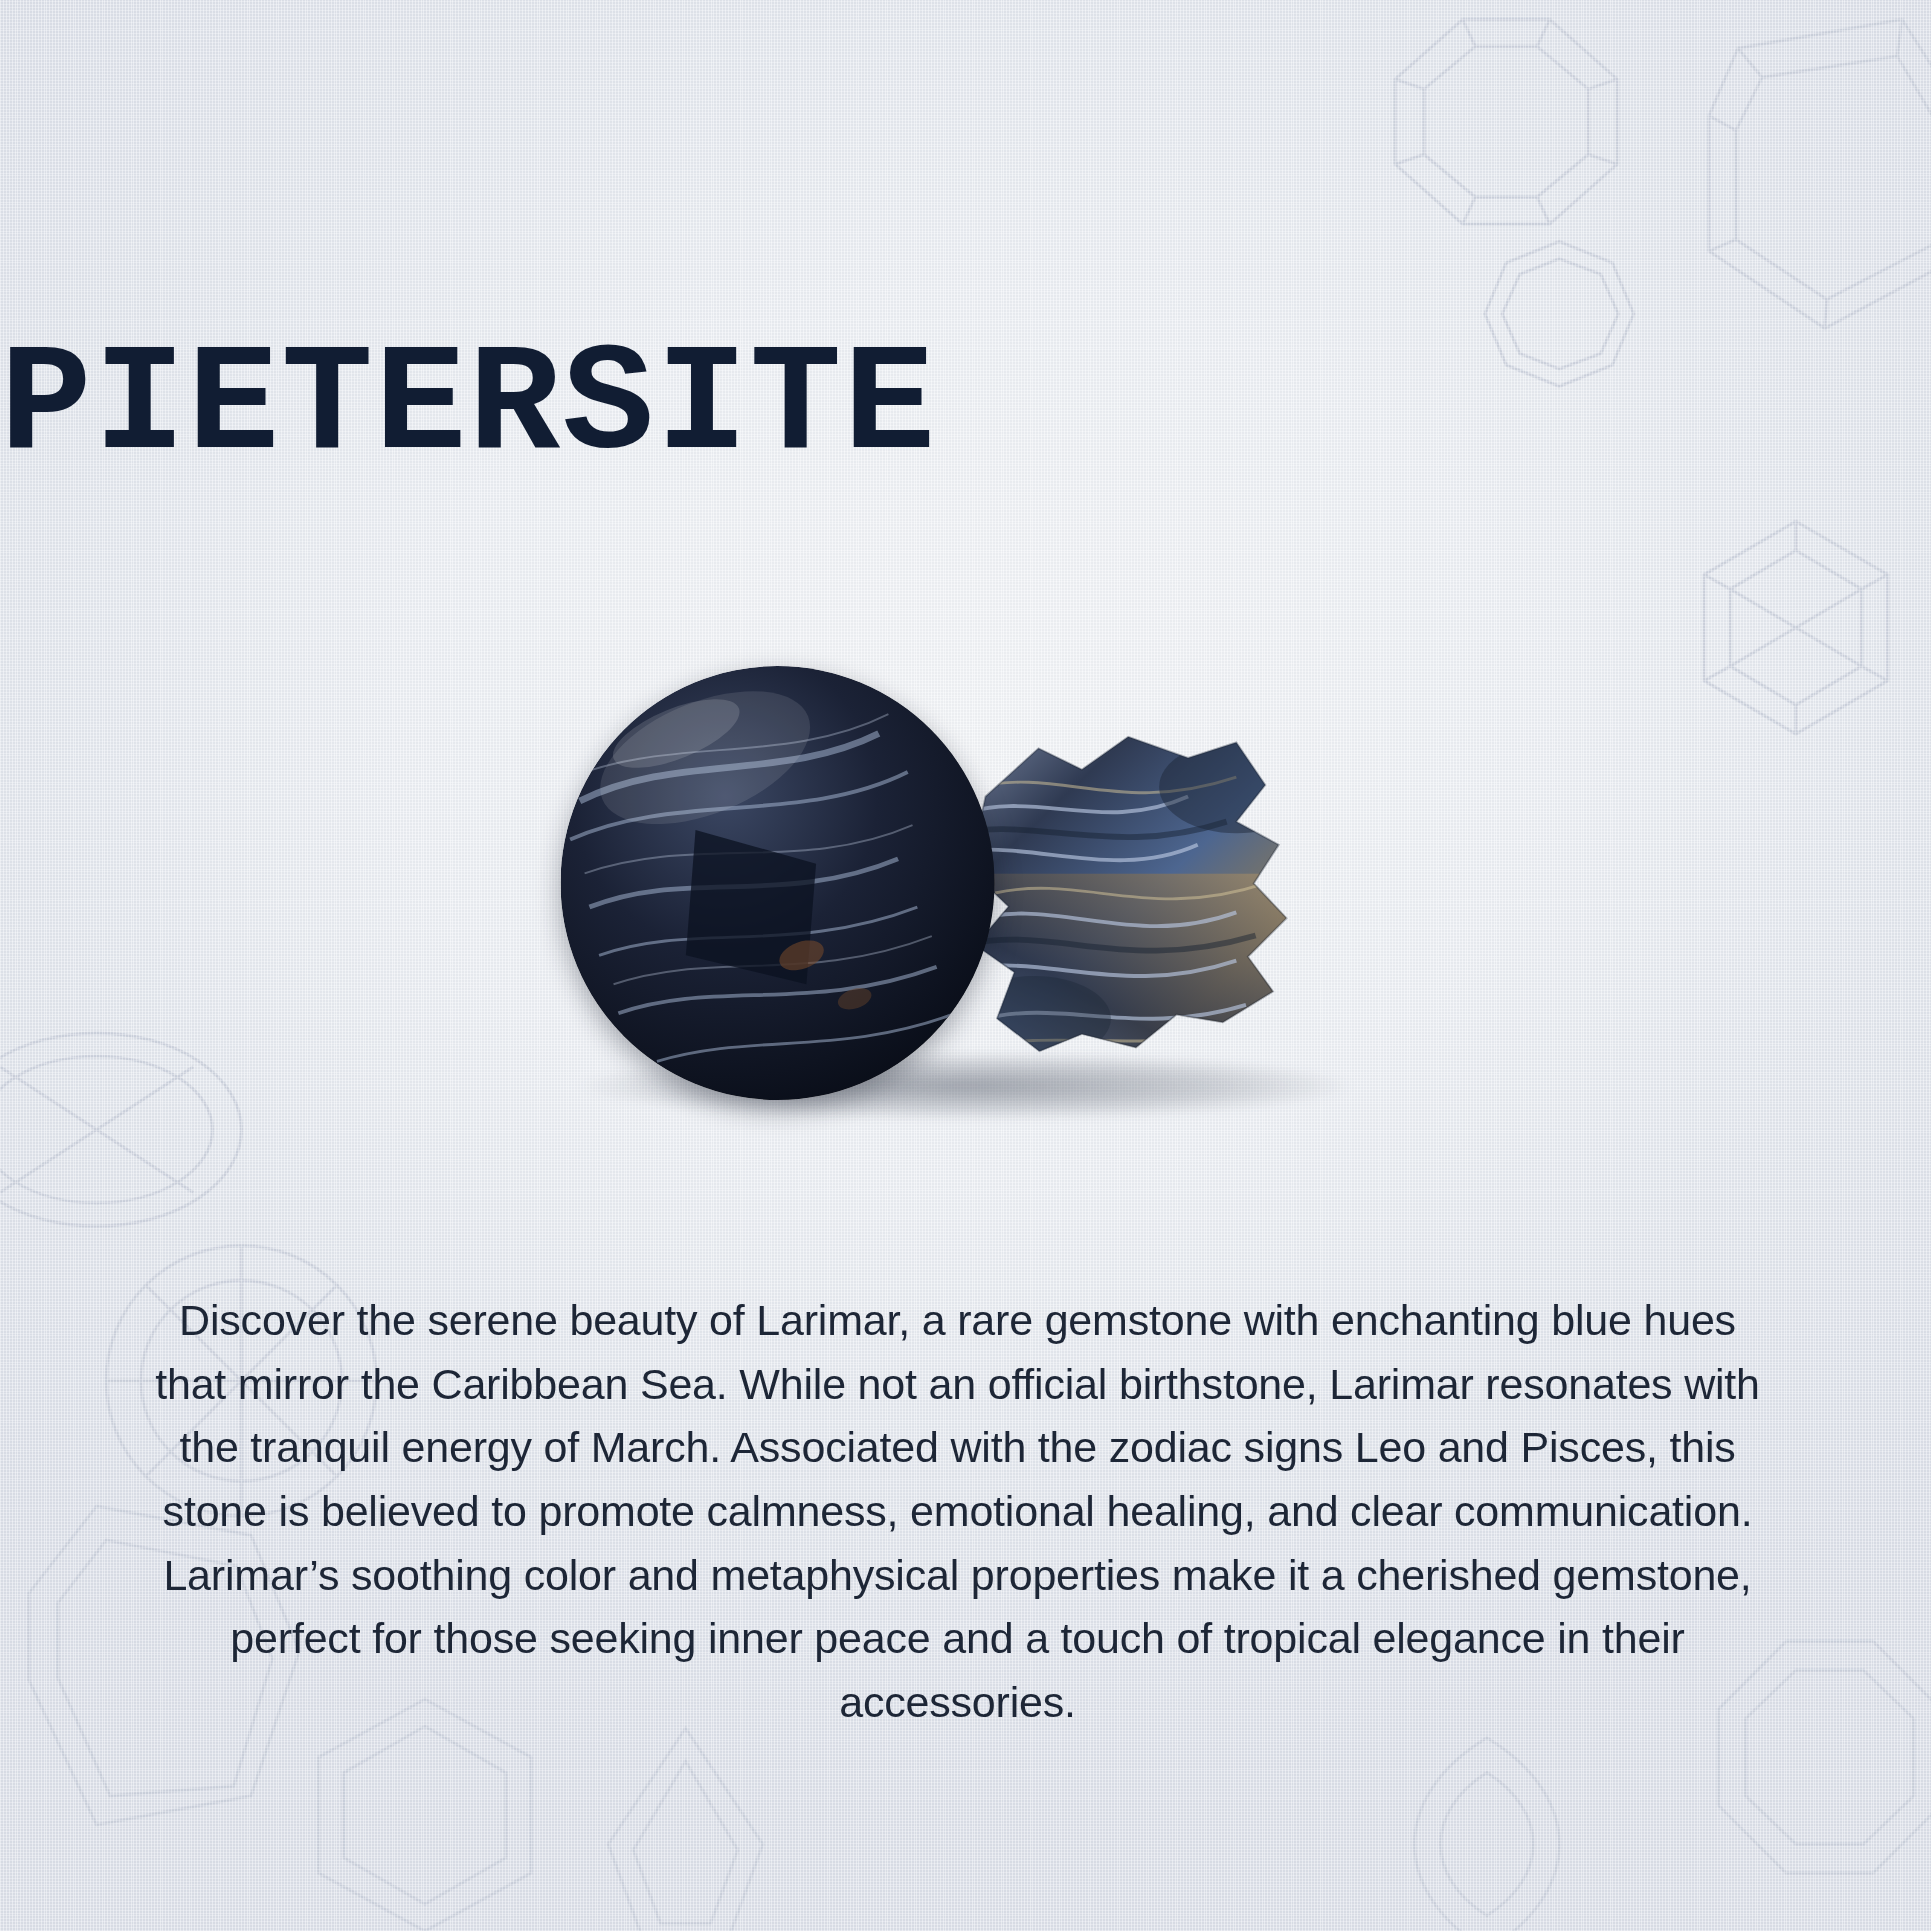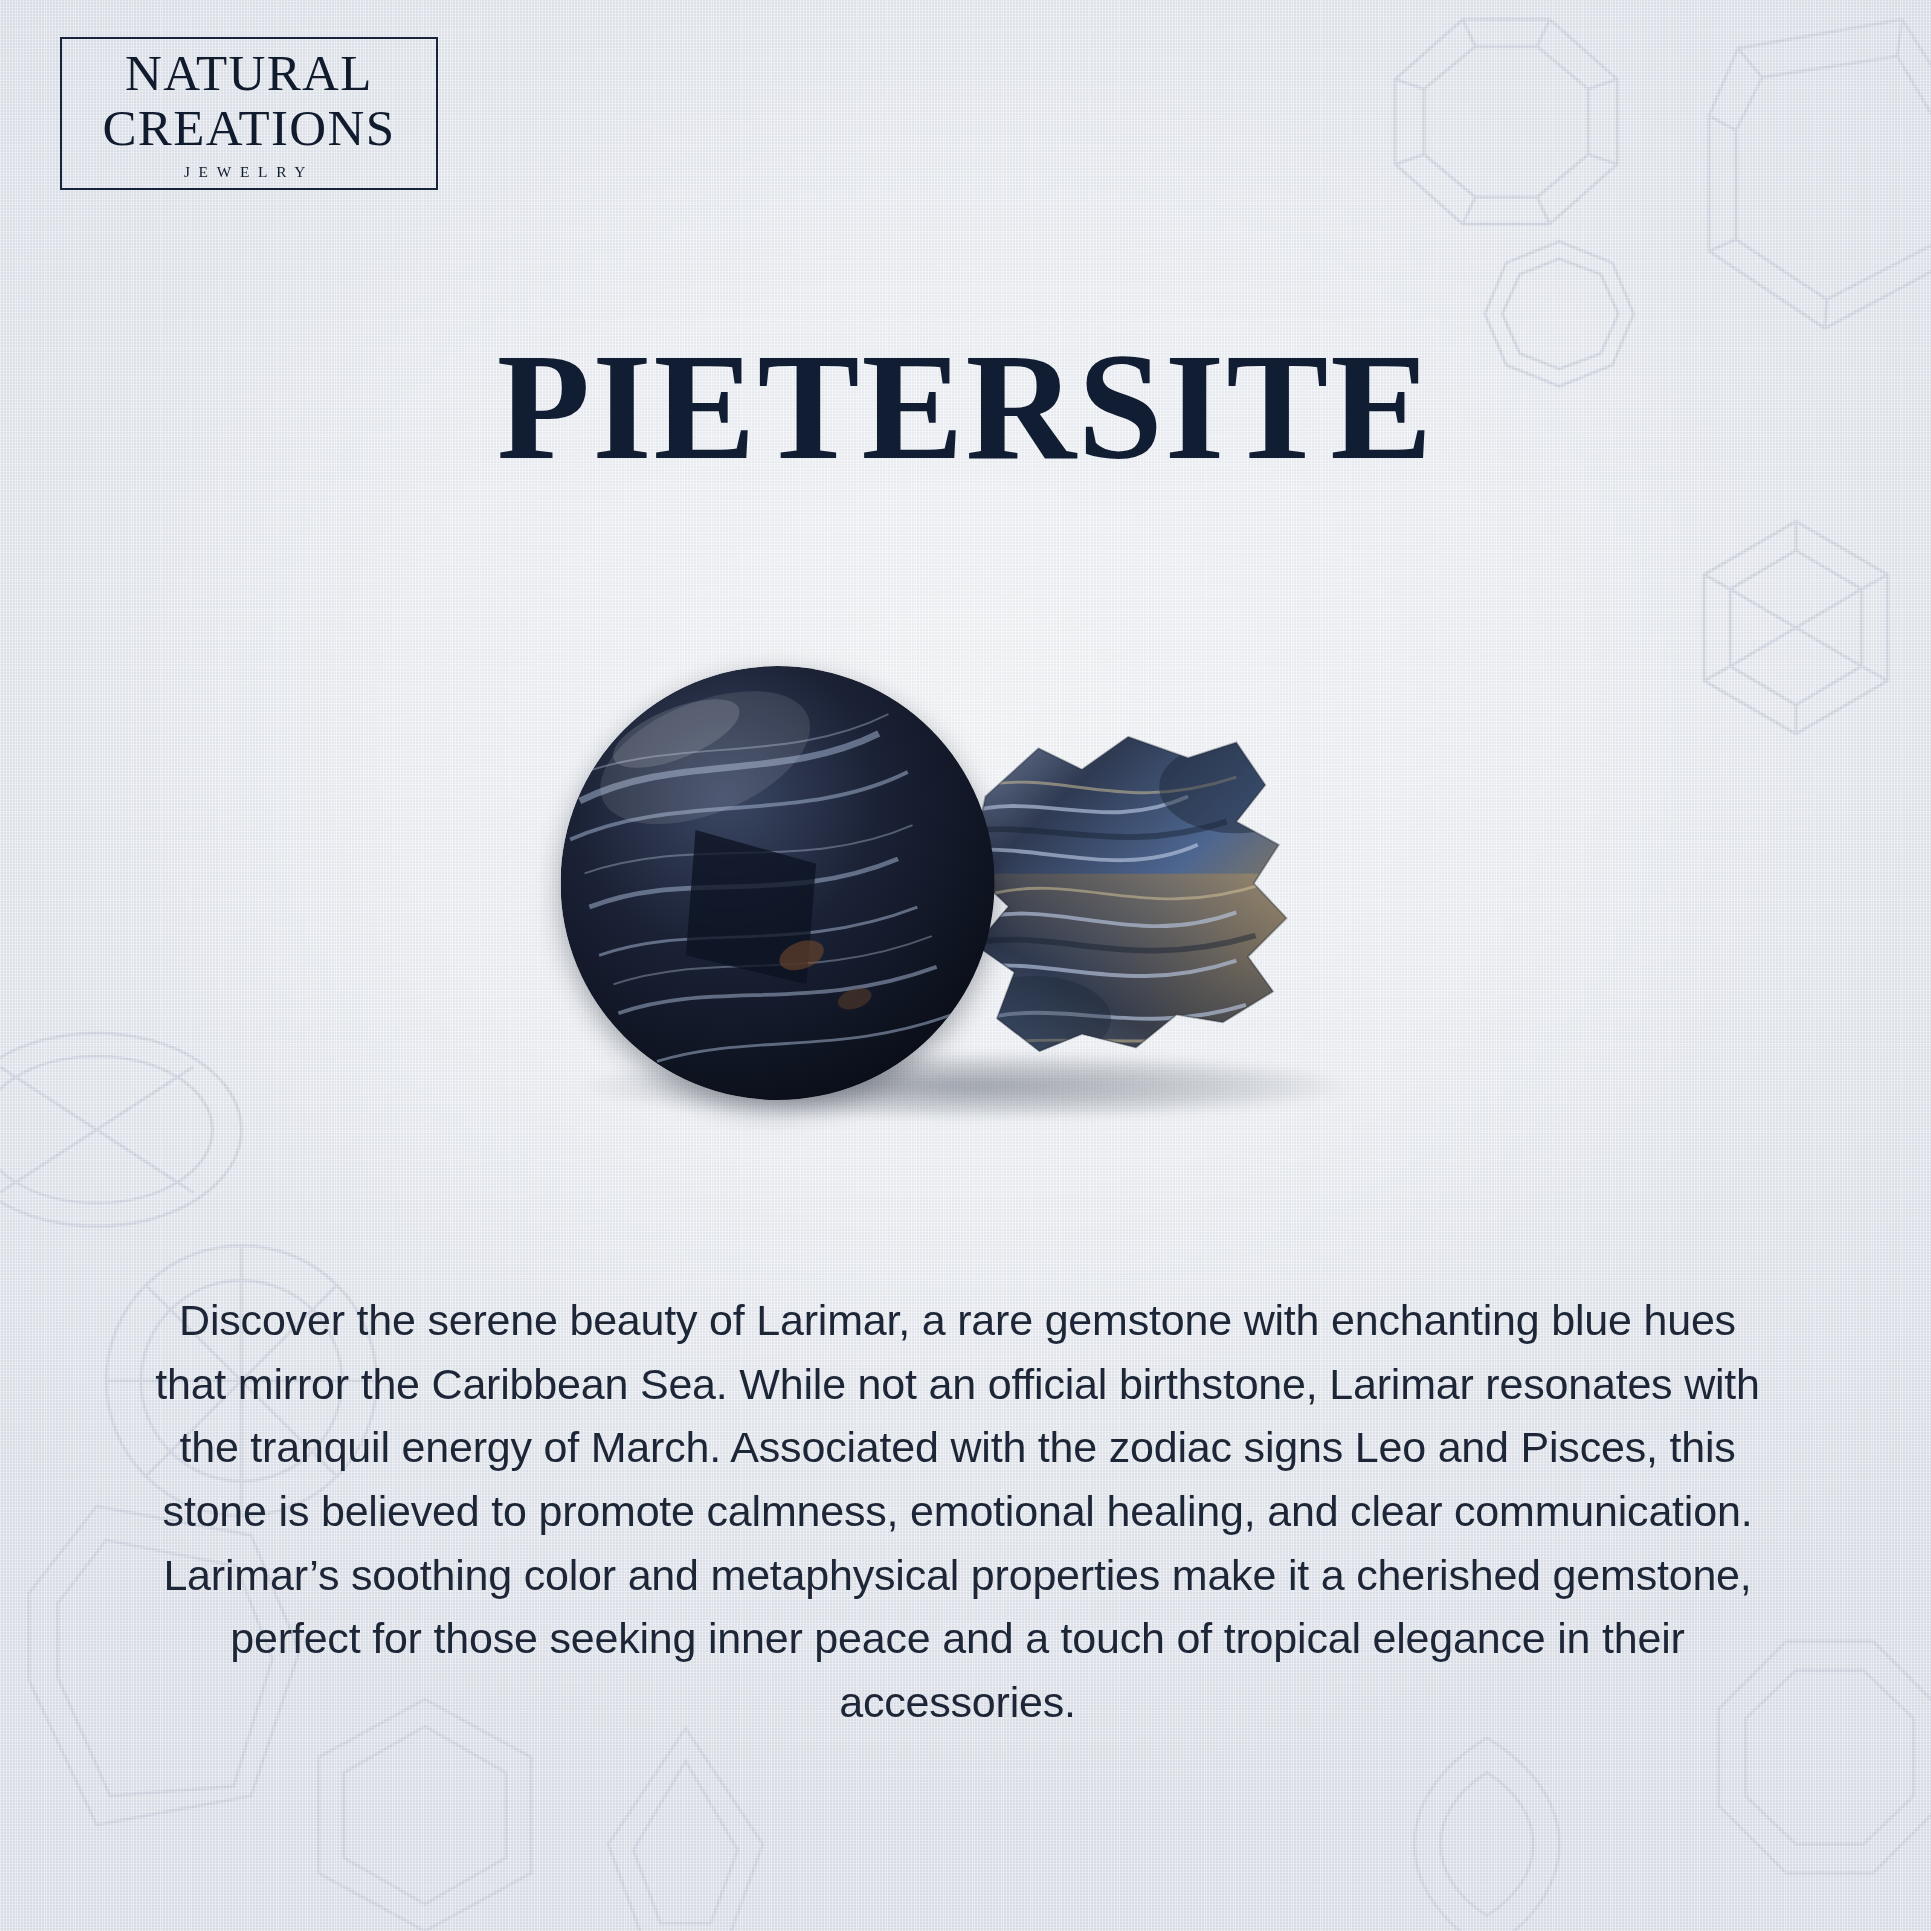--- a/index.html
+++ b/index.html
@@ -56,22 +56,22 @@
     font-size: 15.4px;
     letter-spacing: 8.7px;
     color: #101b2e;
     margin-top: 7.7px;
   }
   .title {
     position: absolute;
     left: 0;
     right: 0;
     top: 330px;
-    text-align: center;
-    font-family: Liberation Serif, serif;
+    text-align: left;
+    font-family: Liberation Mono, monospace;
     font-size: 153px;
     font-weight: 700;
     letter-spacing: 1.9px;
     color: #111d33;
     line-height: 1;
   }
   .hero {
     position: absolute;
     left: 50%;
     transform: translateX(-50%);
@@ -207,25 +207,20 @@
 
       <g transform="translate(1760,1700)">
         <polygon points="90,0 180,0 250,70 250,170 180,240 90,240 20,170 20,70"></polygon>
         <polygon points="100,30 170,30 222,80 222,160 170,210 100,210 48,160 48,80"></polygon>
       </g>
     </g>
   </svg>
 
   <div class="texture"></div>
 
-  <div class="logo">
-    <div class="logo-line1">NATURAL</div>
-    <div class="logo-line2">CREATIONS</div>
-    <div class="logo-sub">JEWELRY</div>
-  </div>
 
   <div class="title">PIETERSITE</div>
 
   <div class="hero">
     <div class="hero-shadow"></div>
 
     <svg class="rough" viewBox="0 0 390 370" xmlns="http://www.w3.org/2000/svg">
       <defs>
         <linearGradient id="rg" x1="0" y1="0" x2="1" y2="1">
           <stop offset="0%" stop-color="#7e8ba6"></stop>

